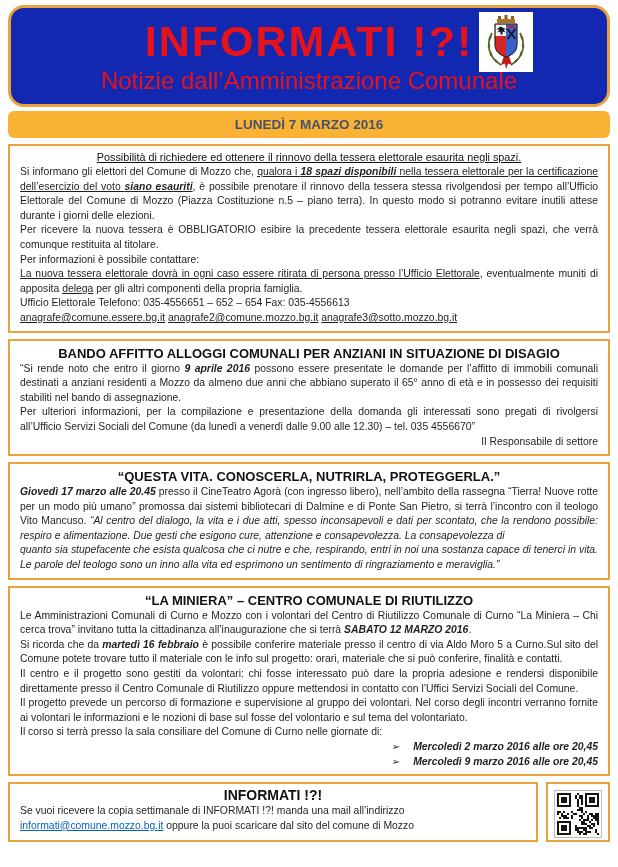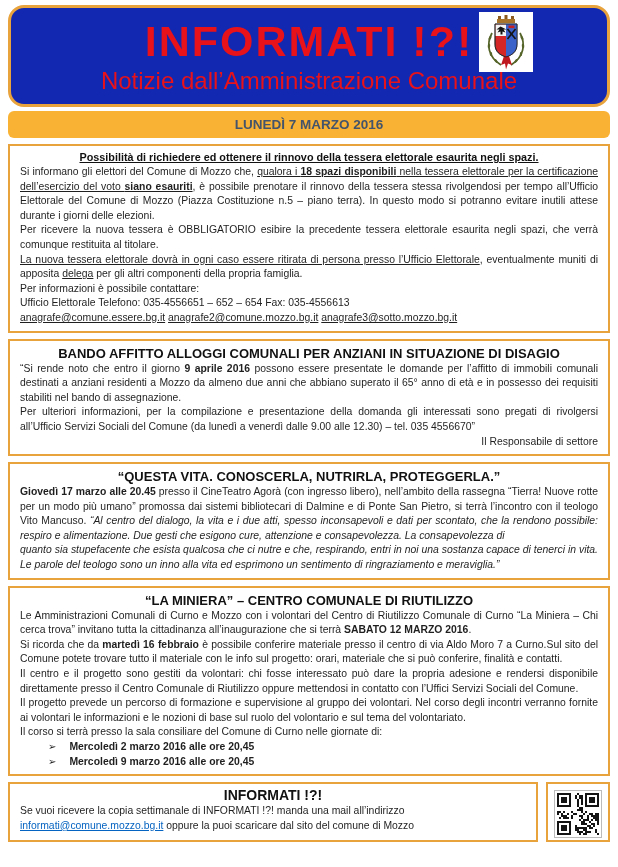--- a/index.html
+++ b/index.html
@@ -36,29 +36,29 @@
     font-weight:bold; font-size:13.5px; color:var(--date_text,#44546a);
   }
 
   
   .section {
     border:2px solid var(--accent_orange,#e8a33d);
     background:#fff; margin-top:6px; padding:4px 10px 5px;
   }
   .section-title { text-align:center; font-weight:bold; font-size:13px; line-height:17px; color:#111; }
   .section-subtitle {
-    text-align:center; font-weight:bold; text-decoration:underline;
+    text-align:center; font-weight:normal; text-decoration:underline;
     font-size:10.8px; line-height:15px; color:#111;
   }
   .para { font-size:10.4px; line-height:14.6px; text-align:justify; }
   .para.stretch { text-align:justify; text-align-last:justify; }
   .para.al-right { text-align:right; text-align-last:right; }
-  .para.bullet { text-align:left; padding-left:28px; font-weight:bold; }
+  .para.bullet { text-align:right; padding-left:28px; font-weight:bold; }
   .bullet-glyph { font-weight:bold; margin-right:13px; font-size:10px; }
-  .seg.b { font-weight:bold; }
+  .seg.b { font-weight:bold;font-style:italic; }
   .seg.u { text-decoration:underline; }
   .seg.i { font-style:italic; }
   .seg.blue { color:var(--link_blue,#0563c1); }
   a.seg { color:inherit; text-decoration:underline; cursor:pointer; }
   a.seg.blue { color:var(--link_blue,#0563c1); }
 
   
   .footer-row { display:flex; gap:8px; margin-top:6px; height:60px; }
   .footer-box {
     flex:1; border:2px solid var(--accent_orange,#e8a33d);
@@ -120,22 +120,22 @@
     </div>
   </header>
 
   <div class="date-bar">LUNEDÌ 7 MARZO 2016</div>
 
   <section class="section">
     <div class="section-subtitle">Possibilità di richiedere ed ottenere il rinnovo della tessera elettorale esaurita negli spazi.</div>
     <div>
         <div class="para"><span class="seg">Si informano gli elettori del Comune di Mozzo che, </span><span class="seg u">qualora i </span><span class="seg b u">18 spazi disponibili</span><span class="seg u"> nella tessera elettorale per la certificazione dell’esercizio del voto </span><span class="seg b u">siano esauriti</span><span class="seg">,  è possibile prenotare il rinnovo della tessera stessa rivolgendosi per tempo all’Ufficio Elettorale del Comune di Mozzo (Piazza Costituzione n.5 – piano terra). In questo modo si potranno evitare inutili attese durante i giorni delle elezioni.</span></div>
         <div class="para"><span class="seg">Per ricevere la nuova tessera è OBBLIGATORIO esibire la precedente tessera elettorale esaurita negli spazi, che verrà comunque restituita al titolare.</span></div>
+        <div class="para"><span class="seg">Per informazioni è possibile contattare:</span></div>
         <div class="para"><span class="seg u">La nuova tessera elettorale dovrà in ogni caso essere ritirata di persona presso l’Ufficio Elettorale</span><span class="seg">, eventualmente muniti di apposita </span><span class="seg u">delega</span><span class="seg"> per gli altri componenti della propria famiglia.</span></div>
-        <div class="para"><span class="seg">Per informazioni è possibile contattare:</span></div>
         <div class="para"><span class="seg">Ufficio Elettorale Telefono: 035-4556651 – 652 – 654 Fax: 035-4556613</span></div>
         <div class="para"><a class="seg u" href="#">anagrafe@comune.essere.bg.it</a><span class="seg"> </span><a class="seg u" href="#">anagrafe2@comune.mozzo.bg.it</a><span class="seg"> </span><a class="seg u" href="#">anagrafe3@sotto.mozzo.bg.it</a></div>
       </div>
   </section>
 
   <section class="section">
     <div class="section-title">BANDO AFFITTO ALLOGGI COMUNALI PER ANZIANI IN SITUAZIONE DI DISAGIO</div>
     <div>
         <div class="para"><span class="seg">“Si rende noto che entro il giorno </span><span class="seg b">9 aprile 2016</span><span class="seg"> possono essere presentate le domande per l’affitto di immobili comunali destinati a anziani residenti a Mozzo da almeno due anni che abbiano superato il 65° anno di età e in possesso dei requisiti stabiliti nel bando di assegnazione.</span></div>
         <div class="para"><span class="seg">Per ulteriori informazioni, per la compilazione e presentazione della domanda gli interessati sono pregati di rivolgersi all’Ufficio Servizi Sociali del Comune (da lunedì a venerdì dalle 9.00 alle 12.30) – tel. 035 4556670”</span></div>
@@ -147,23 +147,23 @@
     <div class="section-title">“QUESTA VITA. CONOSCERLA, NUTRIRLA, PROTEGGERLA.”</div>
     <div>
         <div class="para"><span class="seg b">Giovedì 17 marzo alle 20.45</span><span class="seg"> presso il CineTeatro Agorà (con ingresso libero), nell’ambito della rassegna “Tierra! Nuove rotte per un modo più umano” promossa dai sistemi bibliotecari di Dalmine e di Ponte San Pietro, si terrà l’incontro con il teologo Vito Mancuso. </span><span class="seg i">“Al centro del dialogo, la vita e i due atti, spesso inconsapevoli e dati per scontato, che la rendono possibile: respiro e alimentazione. Due gesti che esigono cure, attenzione e consapevolezza. La consapevolezza di</span><br><span class="seg i">quanto sia stupefacente che esista qualcosa che ci nutre e che, respirando, entri in noi una sostanza capace di tenerci in vita. Le parole del teologo sono un inno alla vita ed esprimono un sentimento di ringraziamento e meraviglia.”</span></div>
       </div>
   </section>
 
   <section class="section">
     <div class="section-title">“LA MINIERA” – CENTRO COMUNALE DI RIUTILIZZO</div>
     <div>
         <div class="para"><span class="seg">Le Amministrazioni Comunali di Curno e Mozzo con i volontari del Centro di Riutilizzo Comunale di Curno “La Miniera – Chi cerca trova” invitano tutta la cittadinanza all’inaugurazione che si terrà </span><span class="seg b">SABATO 12 MARZO 2016</span><span class="seg">.</span></div>
-        <div class="para"><span class="seg">Si ricorda che da </span><span class="seg b">martedì 16 febbraio</span><span class="seg"> è possibile conferire materiale presso il centro di via Aldo Moro 7 a Curno.Sul sito del Comune potete trovare tutto il materiale con le info sul progetto: orari, materiale che si può conferire, finalità e contatti.</span></div>
+        <div class="para"><span class="seg">Si ricorda che da </span><span class="seg b">martedì 16 febbraio</span><span class="seg"> è possibile conferire materiale presso il centro di via Aldo Moro 5 a Curno.Sul sito del Comune potete trovare tutto il materiale con le info sul progetto: orari, materiale che si può conferire, finalità e contatti.</span></div>
         <div class="para"><span class="seg">Il centro e il progetto sono gestiti da volontari: chi fosse interessato può dare la propria adesione e rendersi disponibile direttamente presso il Centro Comunale di Riutilizzo oppure mettendosi in contatto con l’Uffici Servizi Sociali del Comune.</span></div>
-        <div class="para"><span class="seg">Il progetto prevede un percorso di formazione e supervisione al gruppo dei volontari. Nel corso degli incontri verranno fornite ai volontari le informazioni e le nozioni di base sul ruolo del volontario e sul tema del volontariato.</span></div>
+        <div class="para"><span class="seg">Il progetto prevede un percorso di formazione e supervisione al gruppo dei volontari. Nel corso degli incontri verranno fornite ai volontari le informazioni e le nozioni di base sul fosse del volontario e sul tema del volontariato.</span></div>
         <div class="para"><span class="seg">Il corso si terrà presso la sala consiliare del Comune di Curno nelle giornate di:</span></div>
         <div class="para bullet"><span class="bullet-glyph">➢</span><span class="seg b">Mercoledì 2 marzo 2016 alle ore 20,45</span></div>
         <div class="para bullet"><span class="bullet-glyph">➢</span><span class="seg b">Mercoledì 9 marzo 2016 alle ore 20,45</span></div>
       </div>
   </section>
 
   <div class="footer-row">
     <section class="footer-box">
       <div class="footer-title">INFORMATI !?!</div>
       <div>

